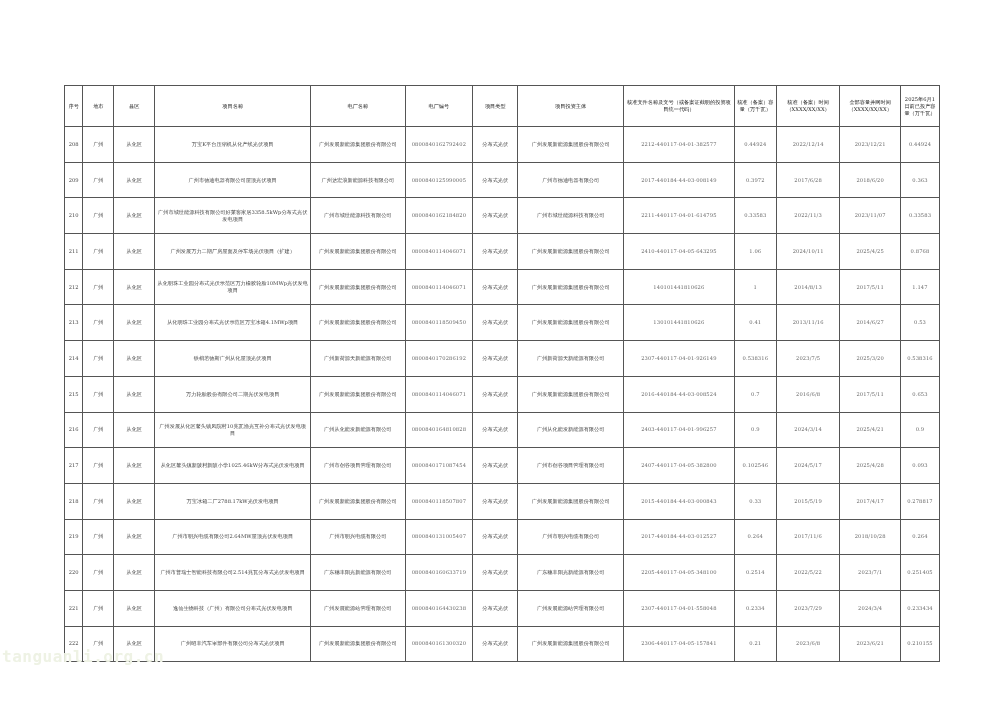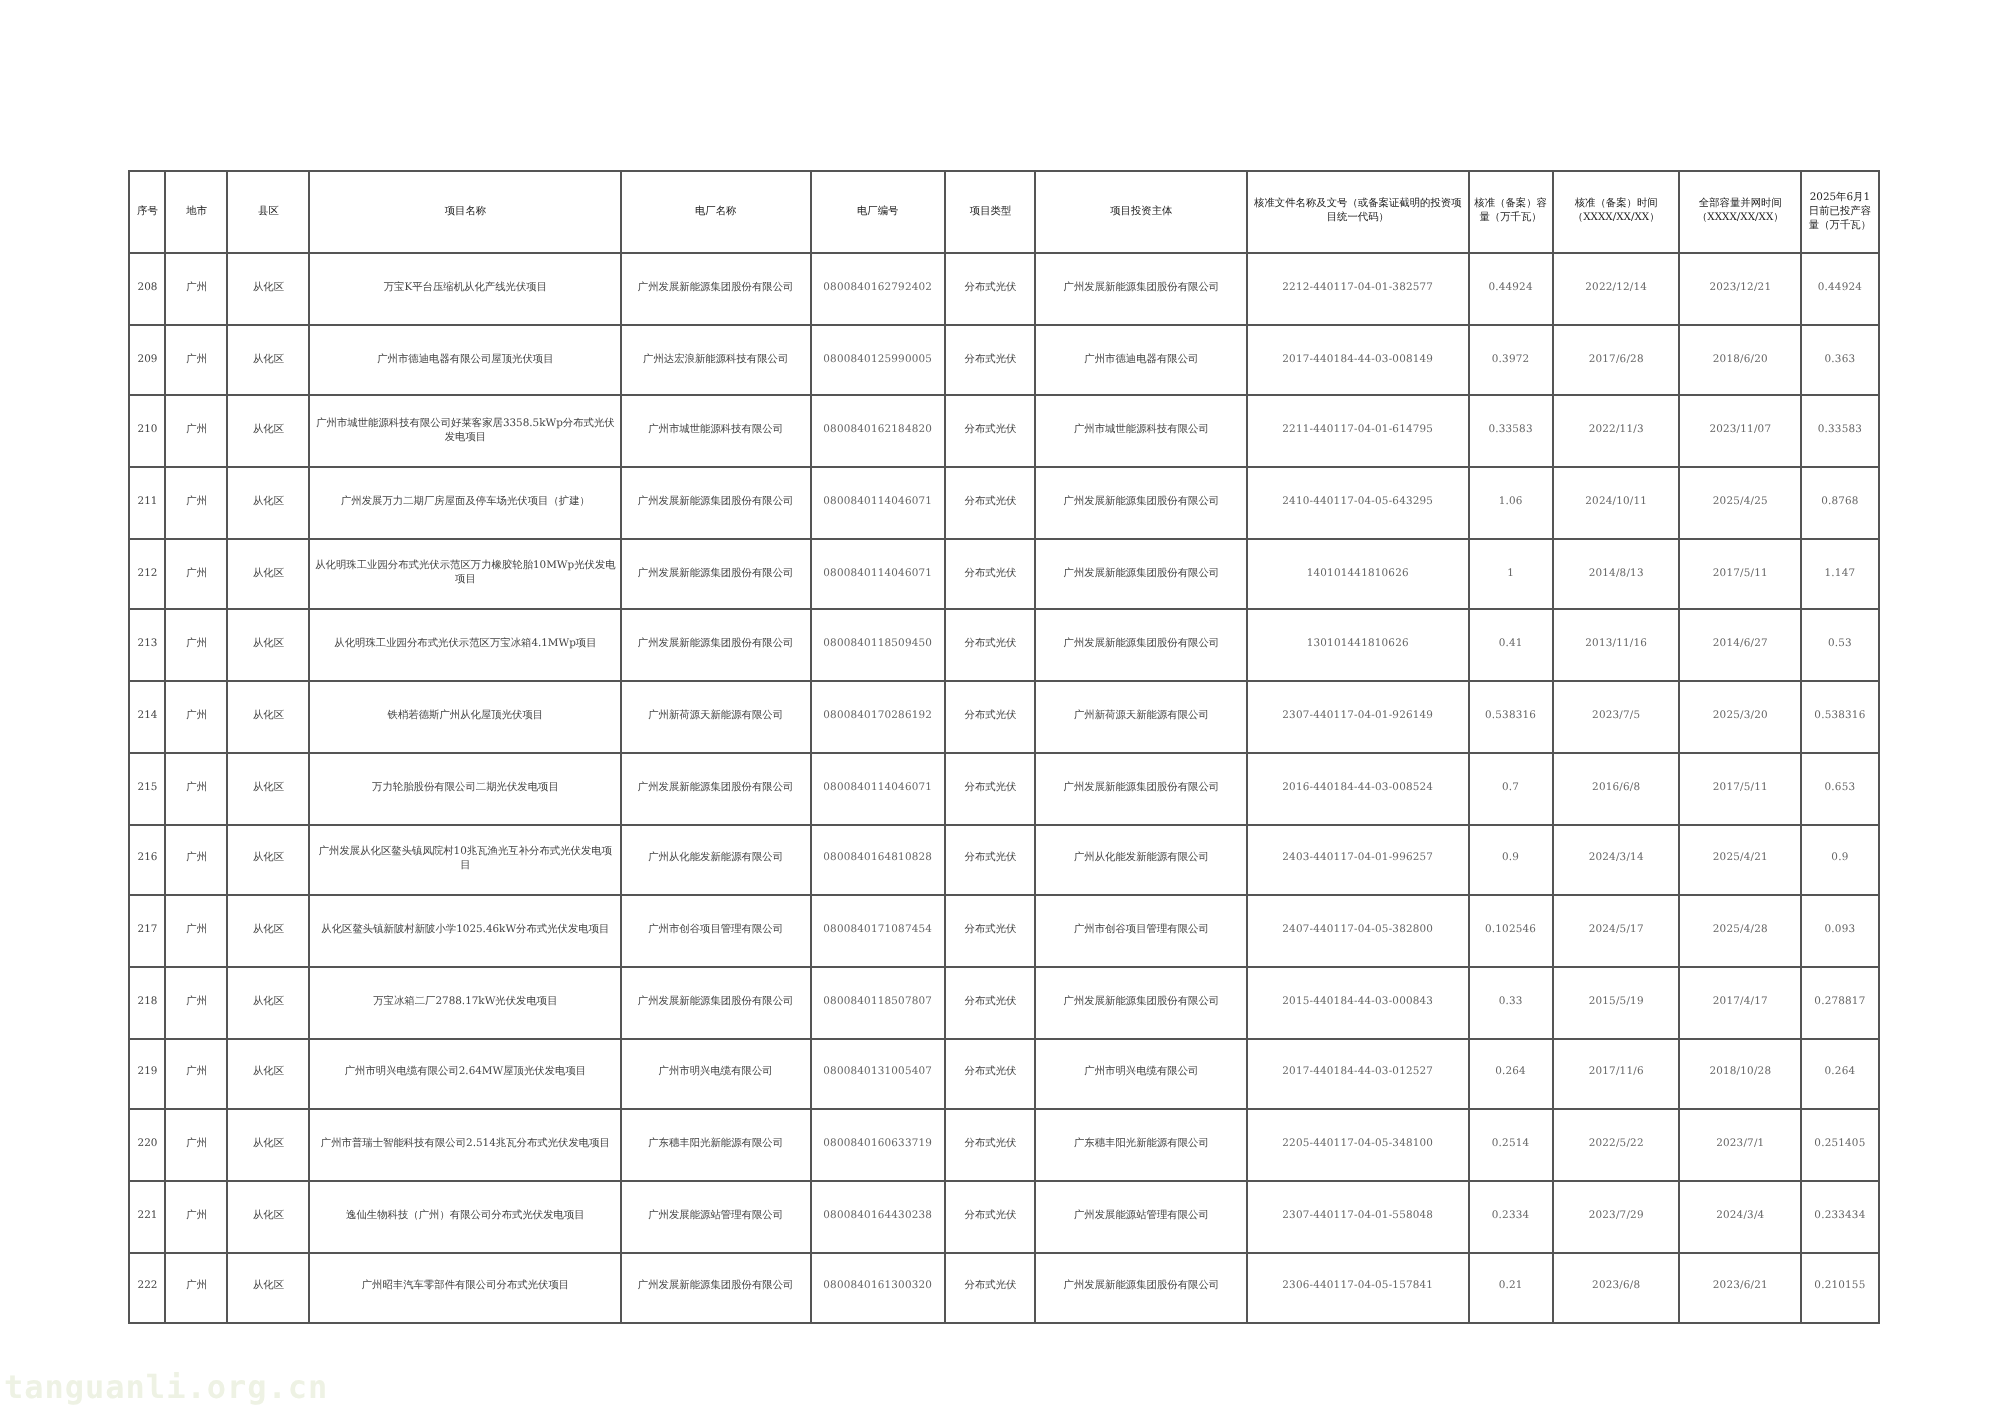--- a/index.html
+++ b/index.html
@@ -5,21 +5,21 @@
   html, body { margin: 0; padding: 0; background: #ffffff; }
   body { width: 1000px; height: 706px; position: relative; overflow: hidden;
          font-family: "DejaVu Serif", "Liberation Serif", serif; color: #333; }
   .page { position: absolute; left: 64px; top: 85px; width: 876px; }
   table { border-collapse: collapse; width: 876px; table-layout: fixed; }
   th, td { border: 1px solid #555; text-align: center; vertical-align: middle;
            font-size: 5.2px; line-height: 7px; padding: 0 2px; color: #444; font-weight: normal; }
   thead th { height: 40px; color: #222; }
   tbody td { height: 34.7px; }
   td.num { color: #666; letter-spacing: 0.1px; }
-  .watermark { position: absolute; left: 2px; top: 684px; font-family: "DejaVu Sans Mono", "Liberation Mono", monospace;
+  .watermark { position: absolute; left: 2px; top: 647px; font-family: "DejaVu Sans Mono", "Liberation Mono", monospace;
                font-size: 16px; font-weight: bold; color: #eef2e4; letter-spacing: 0.5px; }
 </style>
 </head>
 <body>
 
 <div class="page">
   <table>
     <colgroup>
       <col style="width:18px">
         <col style="width:30px">

